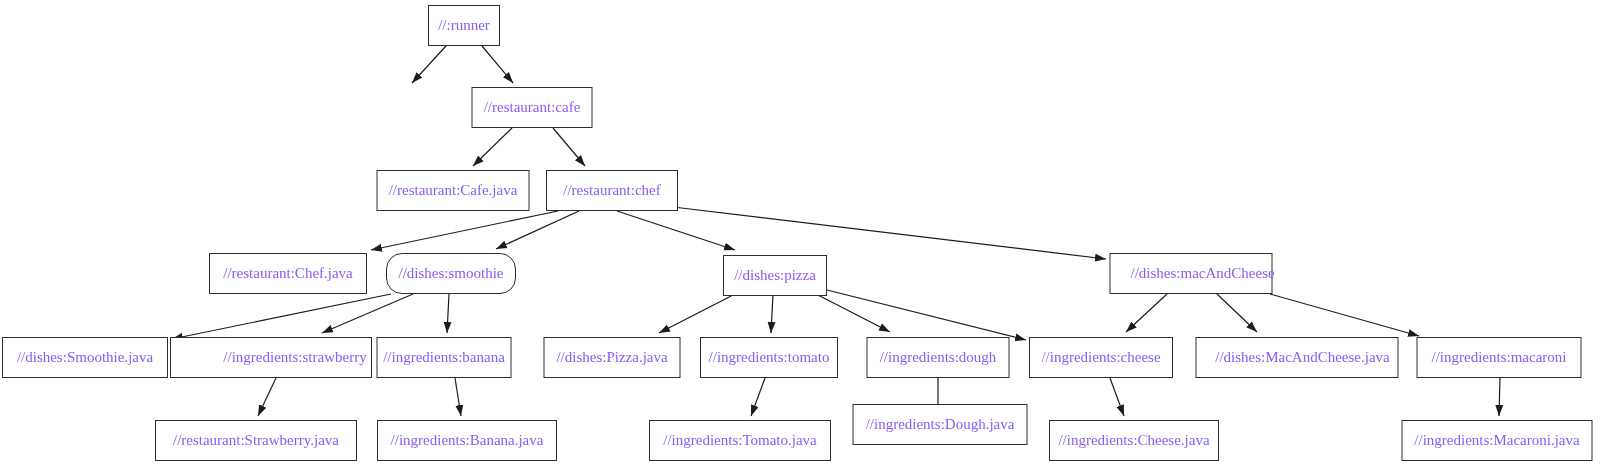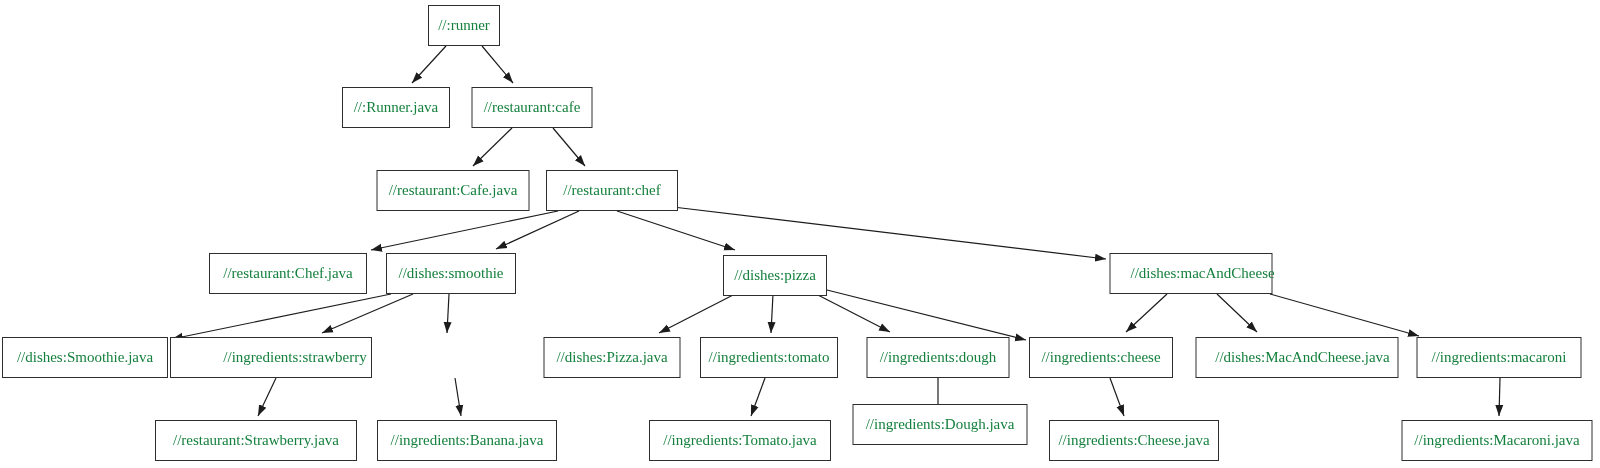--- a/index.html
+++ b/index.html
@@ -21,21 +21,21 @@
     top: 0;
     width: 1600px;
     height: 468px;
   }
   .node {
     position: absolute;
     height: 41px;
     box-sizing: border-box;
     background: #ffffff;
     border: 1px solid #2e2e2e;
-    color: #15803d;
+    color: #8b5cf6;
     font-size: 15px;
     line-height: 39px;
     text-align: center;
     white-space: nowrap;
     transform: translateX(-50%);
   }
   .edge-line {
     stroke: #1c1c1c;
     stroke-width: 1.2;
     fill: none;
@@ -70,30 +70,30 @@
       <line x1="1217" y1="294" x2="1257" y2="332" class="edge-line" marker-end="url(#arrowhead)"></line>
       <line x1="1270" y1="294" x2="1419" y2="336" class="edge-line" marker-end="url(#arrowhead)"></line>
       <line x1="276" y1="378" x2="258" y2="416" class="edge-line" marker-end="url(#arrowhead)"></line>
       <line x1="455" y1="378" x2="461" y2="416" class="edge-line" marker-end="url(#arrowhead)"></line>
       <line x1="765" y1="378" x2="751" y2="416" class="edge-line" marker-end="url(#arrowhead)"></line>
       <line x1="938" y1="378" x2="938" y2="416" class="edge-line" marker-end="url(#arrowhead)"></line>
       <line x1="1110" y1="378" x2="1124" y2="416" class="edge-line" marker-end="url(#arrowhead)"></line>
       <line x1="1500" y1="378" x2="1499" y2="416" class="edge-line" marker-end="url(#arrowhead)"></line>
     </svg>
 <div class="node" style="left: 464px; top: 5px; width: 72px;">//:runner</div>
-    <div class="node" style="left: 396px; top: 87px; width: 108px;">//:Runner.java</div>
     <div class="node" style="left: 532px; top: 87px; width: 121px;">//restaurant:cafe</div>
     <div class="node" style="left: 453px; top: 170px; width: 153px;">//restaurant:Cafe.java</div>
     <div class="node" style="left: 612px; top: 170px; width: 132px;">//restaurant:chef</div>
     <div class="node" style="left: 288px; top: 253px; width: 158px;">//restaurant:Chef.java</div>
-    <div class="node" style="left: 451px; top: 253px; width: 130px;">//dishes:smoothie</div>
+    <div class="node" style="left: 451px; top: 253px; width: 130px; border-radius: 16px;">//dishes:smoothie</div>
     <div class="node" style="left: 775px; top: 255px; width: 104px;">//dishes:pizza</div>
     <div class="node" style="left: 1191px; top: 253px; width: 163px; padding-left: 20px;">//dishes:macAndCheese</div>
     <div class="node" style="left: 85px; top: 337px; width: 166px;">//dishes:Smoothie.java</div>
     <div class="node" style="left: 271px; top: 337px; width: 202px; padding-left: 48px;">//ingredients:strawberry</div>
+    <div class="node" style="left: 444px; top: 337px; width: 135px;">//ingredients:banana</div>
     <div class="node" style="left: 612px; top: 337px; width: 137px;">//dishes:Pizza.java</div>
     <div class="node" style="left: 769px; top: 337px; width: 138px;">//ingredients:tomato</div>
     <div class="node" style="left: 1101px; top: 337px; width: 144px;">//ingredients:cheese</div>
     <div class="node" style="left: 938px; top: 337px; width: 143px;">//ingredients:dough</div>
     <div class="node" style="left: 1297px; top: 337px; width: 203px; padding-left: 11px;">//dishes:MacAndCheese.java</div>
     <div class="node" style="left: 1499px; top: 337px; width: 165px;">//ingredients:macaroni</div>
     <div class="node" style="left: 256px; top: 420px; width: 202px;">//restaurant:Strawberry.java</div>
     <div class="node" style="left: 467px; top: 420px; width: 180px;">//ingredients:Banana.java</div>
     <div class="node" style="left: 740px; top: 420px; width: 182px;">//ingredients:Tomato.java</div>
     <div class="node" style="left: 940px; top: 404px; width: 175px;">//ingredients:Dough.java</div>

